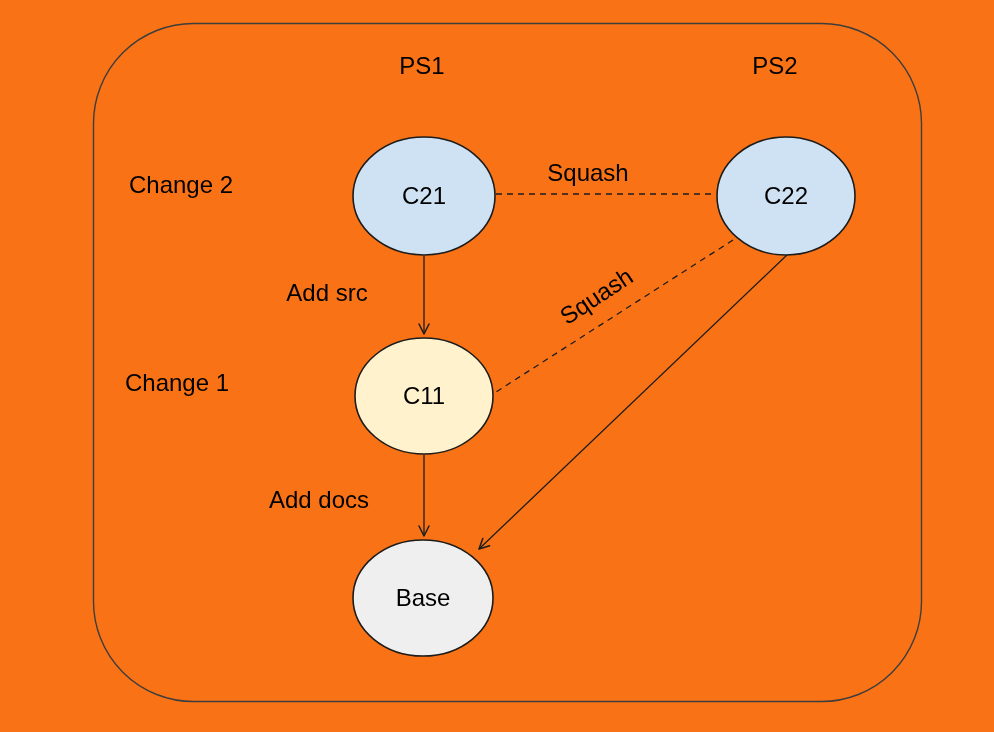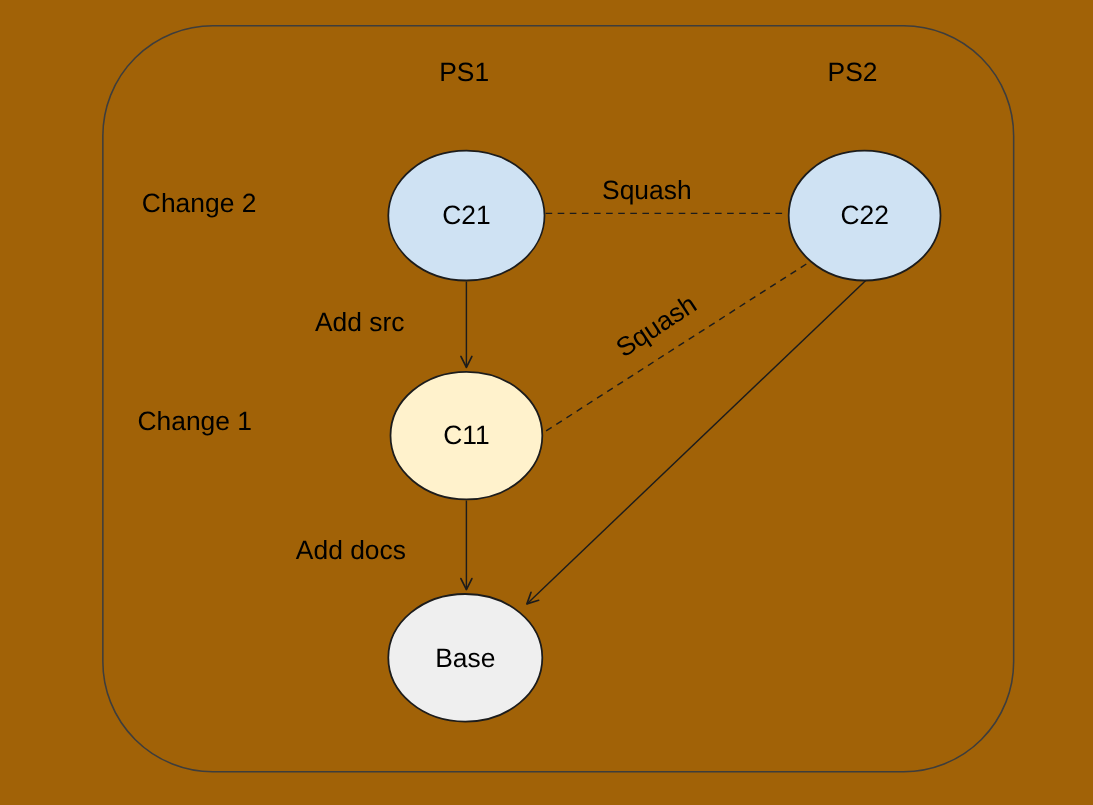--- a/index.html
+++ b/index.html
@@ -8,21 +8,21 @@
     background: #ffffff;
     width: 994px;
     height: 732px;
     overflow: hidden;
     font-family: "Liberation Sans", sans-serif;
   }
   .stage {
     position: relative;
     width: 994px;
     height: 732px;
-    background: #a16207;
+    background: #f97316;
   }
   svg {
     display: block;
     width: 994px;
     height: 732px;
   }
   .diagram-text {
     font-family: "Liberation Sans", sans-serif;
     font-size: 24px;
     fill: #000000;

